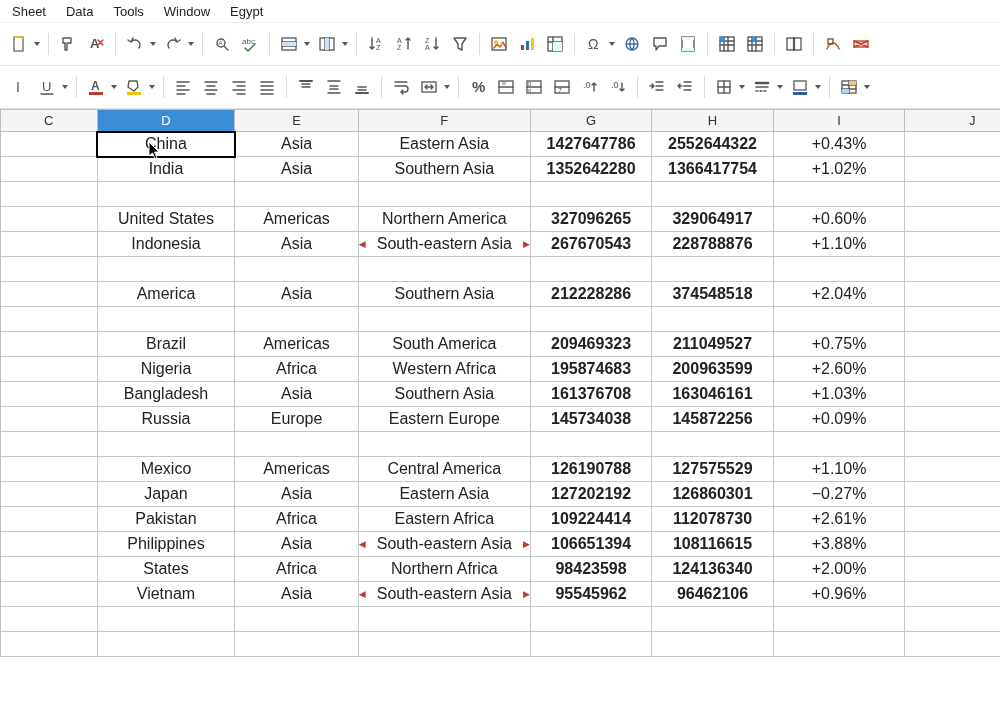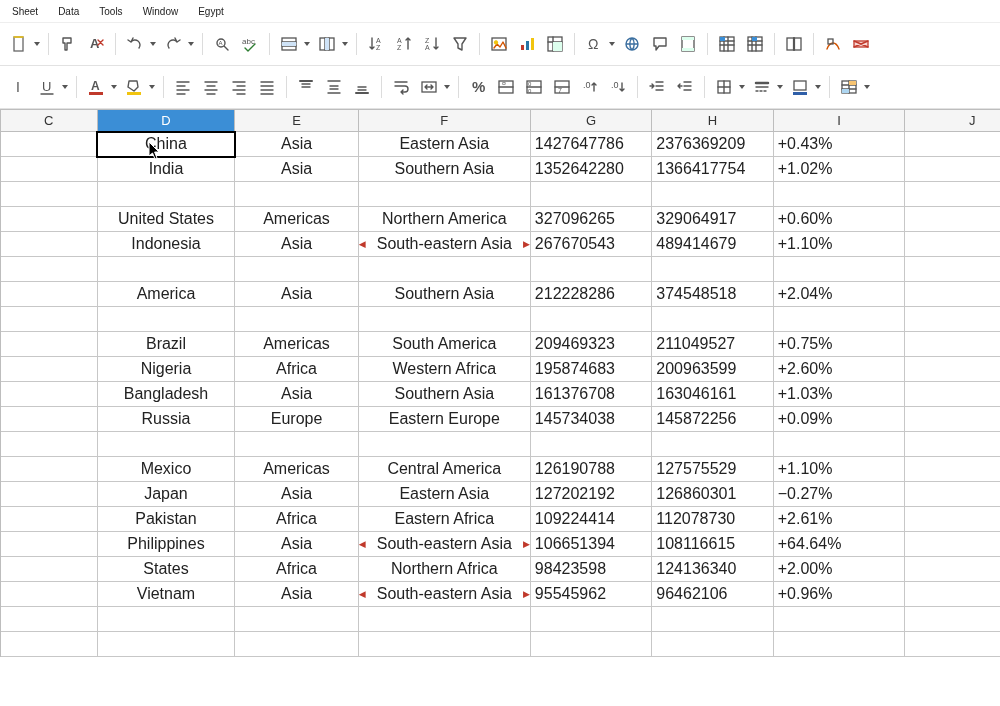--- a/index.html
+++ b/index.html
@@ -6,37 +6,37 @@
   :root{
     --grid-border:#c7c7c7;
     --hdr-bg:#f5f5f5;
     --hdr-border:#bdbdbd;
     --sel-blue:#3b8ed6;
     --menubar-h:22px;
     --toolbar-h:38px;
     --colhdr-h:22px;
     --row-h:25px;
   }
-  .menubar{height:var(--menubar-h);display:flex;align-items:center;padding:0 4px;font-size:10px;gap:4px;border-bottom:1px solid #eee;}
+  .menubar{height:var(--menubar-h);display:flex;align-items:center;padding:0 4px;font-size:13px;gap:4px;border-bottom:1px solid #eee;}
   .menubar span{padding:2px 8px;cursor:default;}
   .toolbar{height:var(--toolbar-h);display:flex;align-items:center;padding:2px 6px;border-bottom:1px solid #e2e2e2;gap:2px;}
   .tbtn{min-width:22px;height:26px;display:flex;align-items:center;justify-content:center;border:1px solid transparent;border-radius:2px;padding:0 1px;}
   .tbtn svg{display:block;}
   .dd{width:10px;height:26px;display:flex;align-items:center;justify-content:center;margin-left:-2px;}
   .dd svg{display:block;}
   .sep{width:1px;height:22px;background:#dcdcdc;margin:0 4px;}
   .grid-wrap{position:relative;overflow:hidden;height:calc(706px - var(--menubar-h) - var(--toolbar-h)*2 - 2px);}
   table.sheet{border-collapse:collapse;table-layout:fixed;width:1040px;}
   table.sheet th,table.sheet td{border:1px solid var(--grid-border);height:var(--row-h);box-sizing:border-box;font-size:16px;padding:0 4px;overflow:hidden;white-space:nowrap;}
   table.sheet th{background:var(--hdr-bg);border-color:var(--hdr-border);font-weight:normal;font-size:13px;height:var(--colhdr-h);text-align:center;color:#333;}
   table.sheet th.rowhdr{width:0px;min-width:0;padding:0;border-left:none;}
   table.sheet th.sel{background:var(--sel-blue);color:#fff;}
   td.c{text-align:center;}
-  td.rn{text-align:left;font-variant-numeric:tabular-nums;}
-  td.pct{text-align:left;}
+  td.rn{text-align:center;font-variant-numeric:tabular-nums;font-weight:bold;}
+  td.pct{text-align:center;}
   td.selcell{outline:2px solid #000;outline-offset:-1px;}
   .overflow-mark{position:relative;}
   .overflow-mark::before,.overflow-mark::after{position:absolute;top:50%;transform:translateY(-50%);font-size:9px;color:#c0392b;}
   .overflow-mark::before{content:"◀";left:0;}
   .overflow-mark::after{content:"▶";right:0;}
   .cursor{position:absolute;pointer-events:none;}
 </style>
 </head>
 <body>
 
@@ -473,21 +473,21 @@
         </tr>
       </thead>
       <tbody>
         <tr>
           <th class="rowhdr"></th>
           <td></td>
           <td class="c selcell">China</td>
           <td class="c">Asia</td>
           <td class="c">Eastern Asia</td>
           <td class="rn">1427647786</td>
-          <td class="rn">2376369209</td>
+          <td class="rn">2552644322</td>
           <td class="pct">+0.43%</td>
           <td></td>
         </tr>
         <tr>
           <th class="rowhdr"></th>
           <td></td>
           <td class="c">India</td>
           <td class="c">Asia</td>
           <td class="c">Southern Asia</td>
           <td class="rn">1352642280</td>
@@ -517,21 +517,21 @@
           <td class="pct">+0.60%</td>
           <td></td>
         </tr>
         <tr>
           <th class="rowhdr"></th>
           <td></td>
           <td class="c">Indonesia</td>
           <td class="c">Asia</td>
           <td class="c overflow-mark">South-eastern Asia</td>
           <td class="rn">267670543</td>
-          <td class="rn">489414679</td>
+          <td class="rn">228788876</td>
           <td class="pct">+1.10%</td>
           <td></td>
         </tr>
         <tr>
           <th class="rowhdr"></th>
           <td></td>
           <td class="c"></td>
           <td class="c"></td>
           <td class="c"></td>
           <td class="rn"></td>
@@ -650,21 +650,21 @@
           <td></td>
         </tr>
         <tr>
           <th class="rowhdr"></th>
           <td></td>
           <td class="c">Philippines</td>
           <td class="c">Asia</td>
           <td class="c overflow-mark">South-eastern Asia</td>
           <td class="rn">106651394</td>
           <td class="rn">108116615</td>
-          <td class="pct">+64.64%</td>
+          <td class="pct">+3.88%</td>
           <td></td>
         </tr>
         <tr>
           <th class="rowhdr"></th>
           <td></td>
           <td class="c">States</td>
           <td class="c">Africa</td>
           <td class="c">Northern Africa</td>
           <td class="rn">98423598</td>
           <td class="rn">124136340</td>

